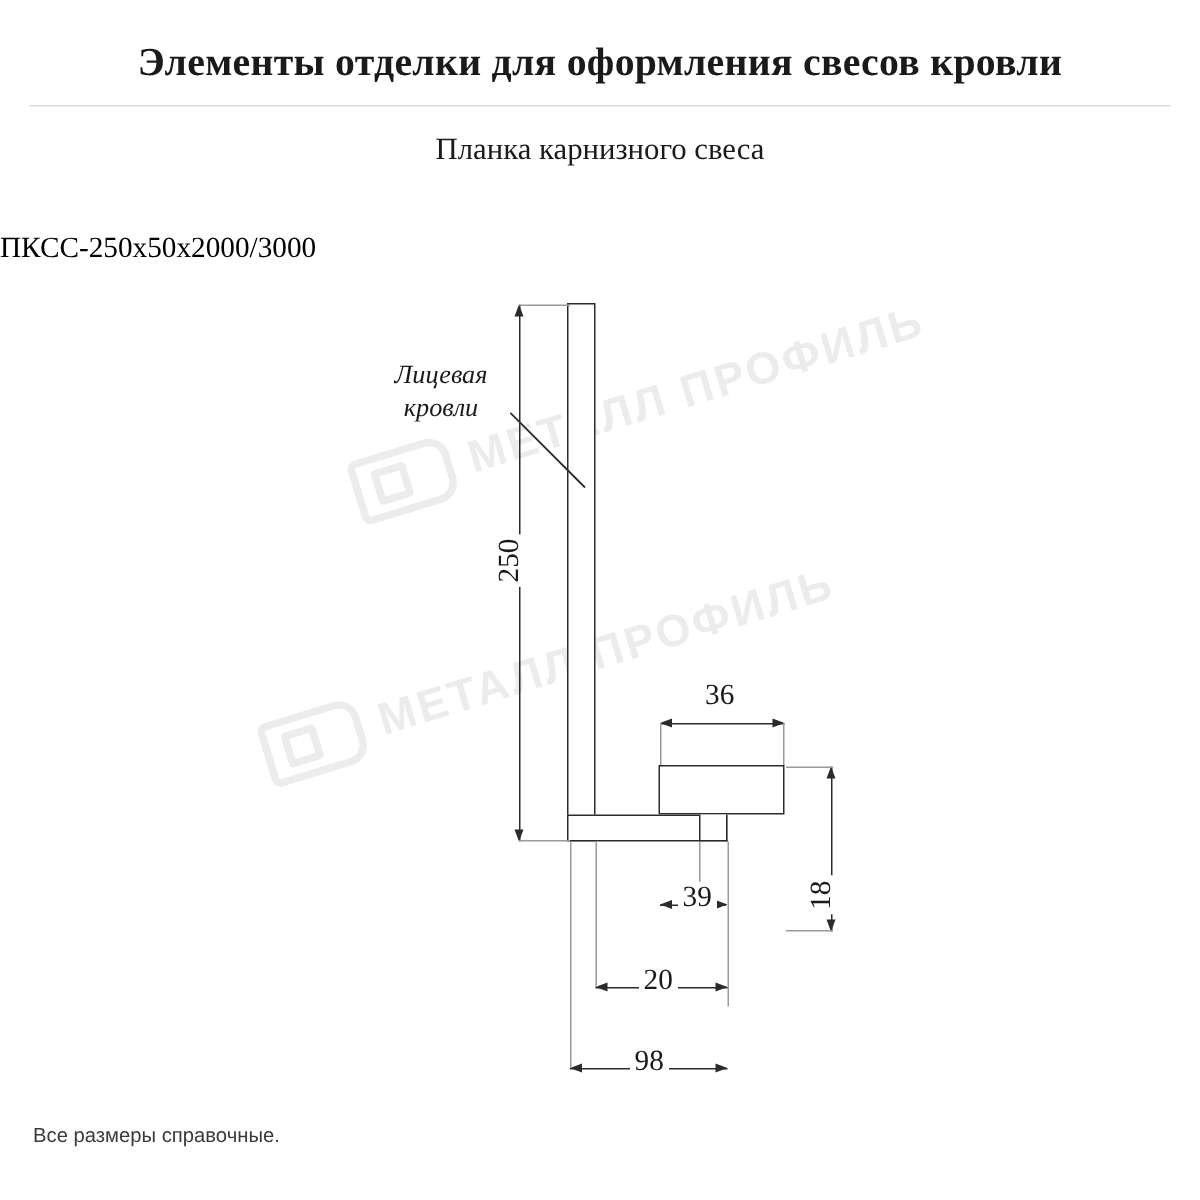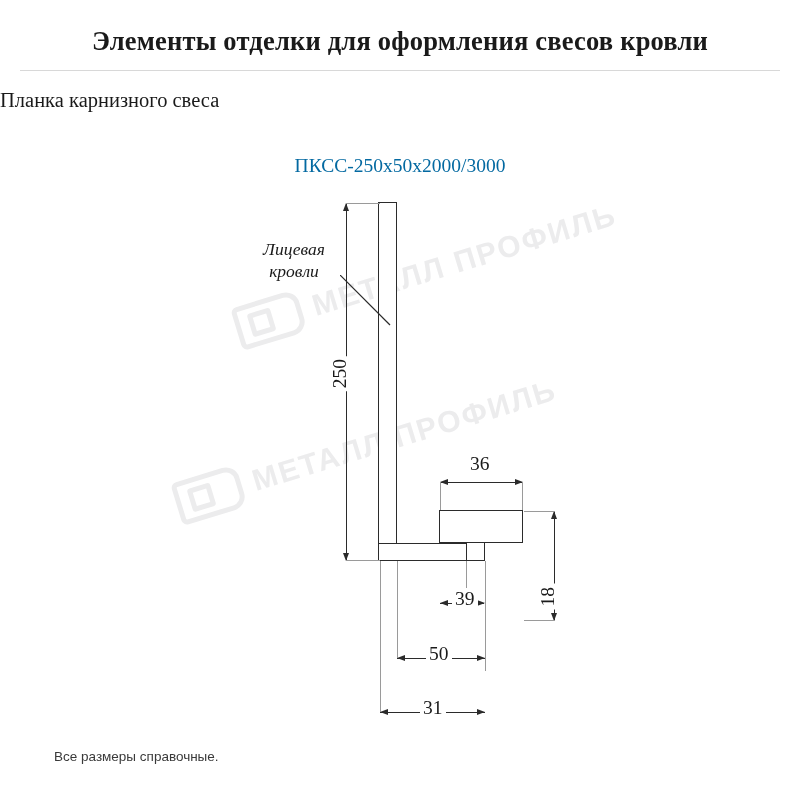--- a/index.html
+++ b/index.html
@@ -39,32 +39,32 @@
     left: 20px;
     width: 760px;
     height: 1px;
     background: #d8d8d8;
   }
   .subtitle {
     position: absolute;
     top: 86px;
     left: 0;
     width: 800px;
+    text-align: center;
     font-size: 20.5px;
     line-height: 28px;
     color: #1a1a1a;
   }
   .code {
     position: absolute;
     top: 155px;
     left: 0;
     width: 800px;
-    text-align: center;
     font-size: 19.5px;
-    color: #0369a1;
+    color: #000000;
   }
 
   
   .wm {
     position: absolute;
     color: #ececed;
     font-family: "Liberation Sans", sans-serif;
     font-weight: bold;
     font-size: 30px;
     letter-spacing: 2px;
@@ -177,21 +177,20 @@
 
   
   .notes {
     position: absolute;
     left: 22px;
     top: 746px;
     font-family: "Liberation Sans", sans-serif;
     font-size: 13.5px;
     line-height: 21px;
     color: #3a3a3a;
-    margin-left: 32px;
   }
 </style>
 </head>
 <body>
 
 <div class="page">
 
   <div class="main-title">Элементы отделки для оформления свесов кровли</div>
   <div class="divider"></div>
 
@@ -251,25 +250,25 @@
   <div class="arrow left" style="left:440px; top:600px;"></div>
   <div class="arrow right" style="left:477px; top:600px;"></div>
   <div class="ext-line ext-v" style="left:466px; top:561px; height:42px;"></div>
   <div class="ext-line ext-v" style="left:485px; top:561px; height:110px;"></div>
   <div class="dim-label" style="left:452px; top:588px;">39</div>
 
   <div class="dim-line dim-h" style="left:397px; top:658px; width:88px;"></div>
   <div class="arrow left" style="left:397px; top:655px;"></div>
   <div class="arrow right" style="left:477px; top:655px;"></div>
   <div class="ext-line ext-v" style="left:397px; top:561px; height:97px;"></div>
-  <div class="dim-label" style="left:426px; top:643px;">50</div>
+  <div class="dim-label" style="left:426px; top:643px;">20</div>
 
   <div class="dim-line dim-h" style="left:380px; top:712px; width:105px;"></div>
   <div class="arrow left" style="left:380px; top:709px;"></div>
   <div class="arrow right" style="left:477px; top:709px;"></div>
   <div class="ext-line ext-v" style="left:380px; top:561px; height:151px;"></div>
-  <div class="dim-label" style="left:420px; top:697px;">31</div>
+  <div class="dim-label" style="left:420px; top:697px;">98</div>
 
   <div class="notes">
     <div>Все размеры справочные.</div>
   </div>
 
 </div>
 
 </body></html>

